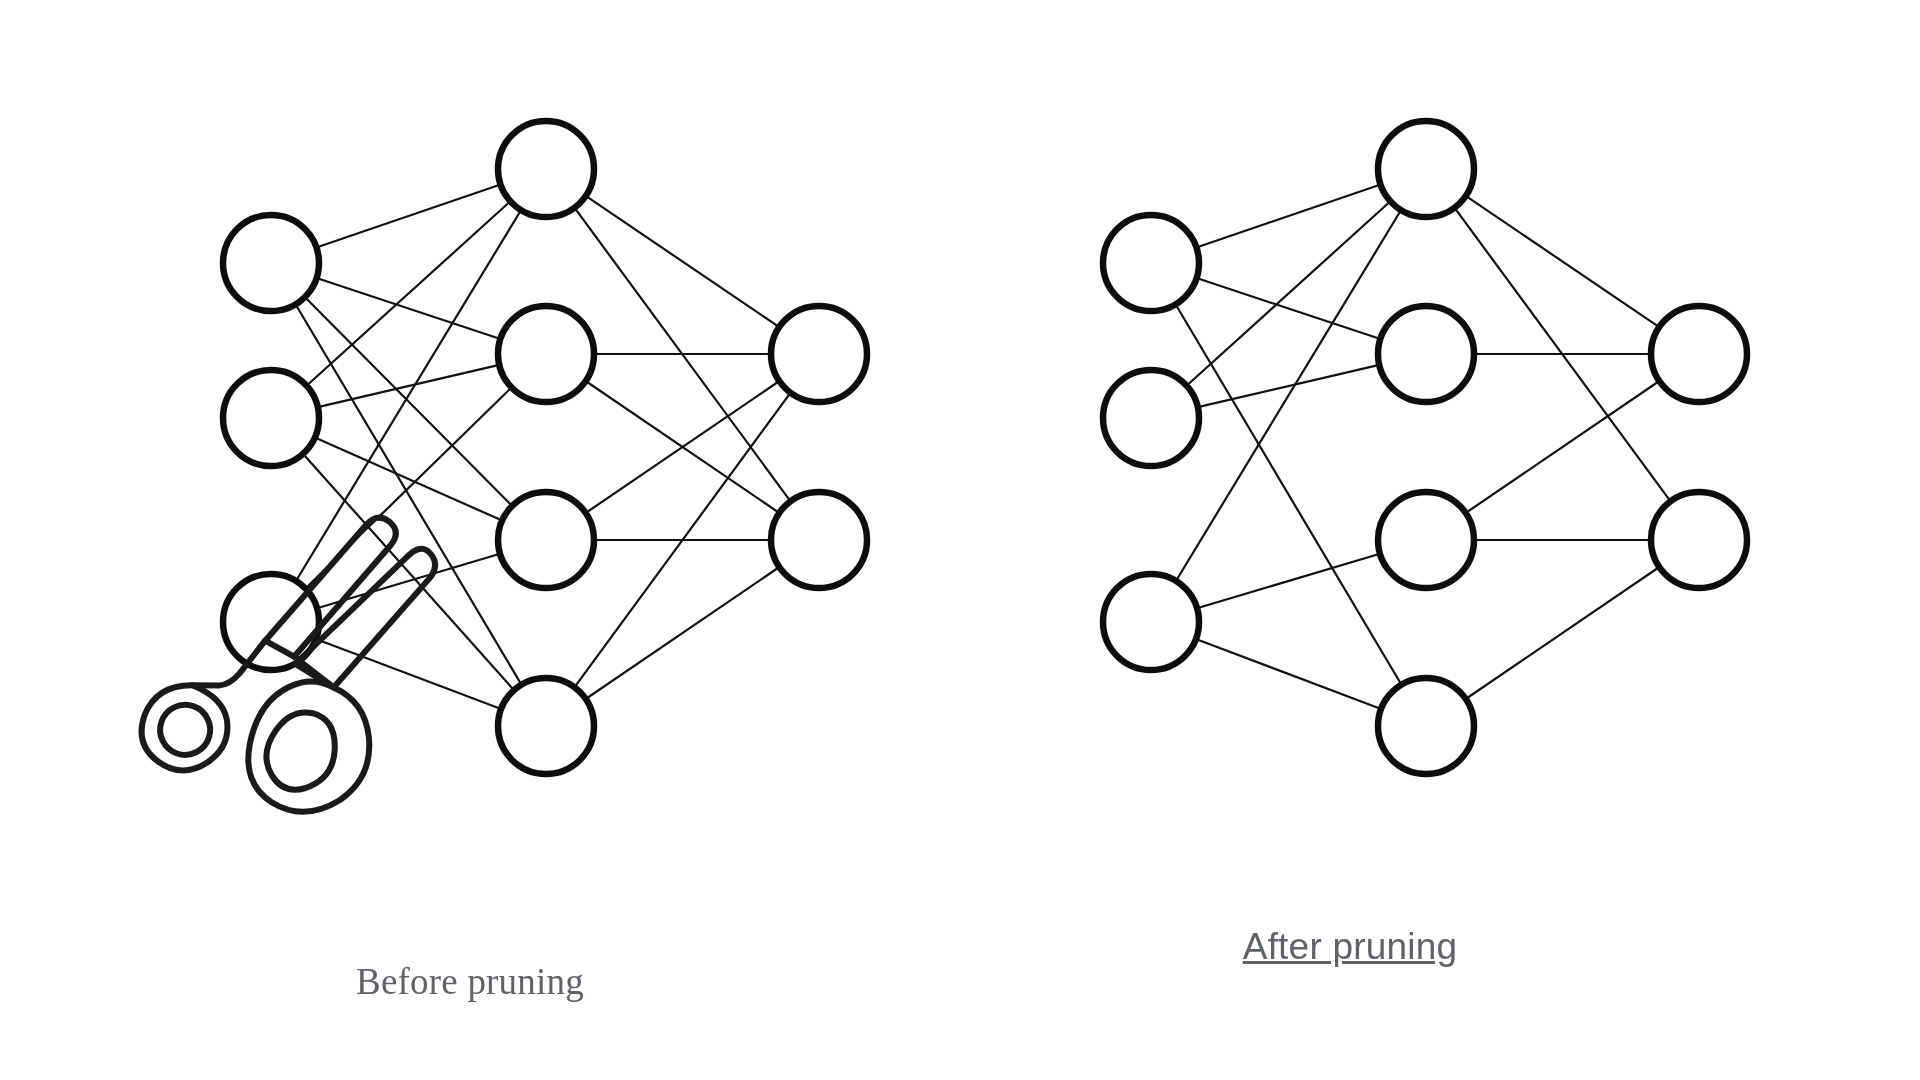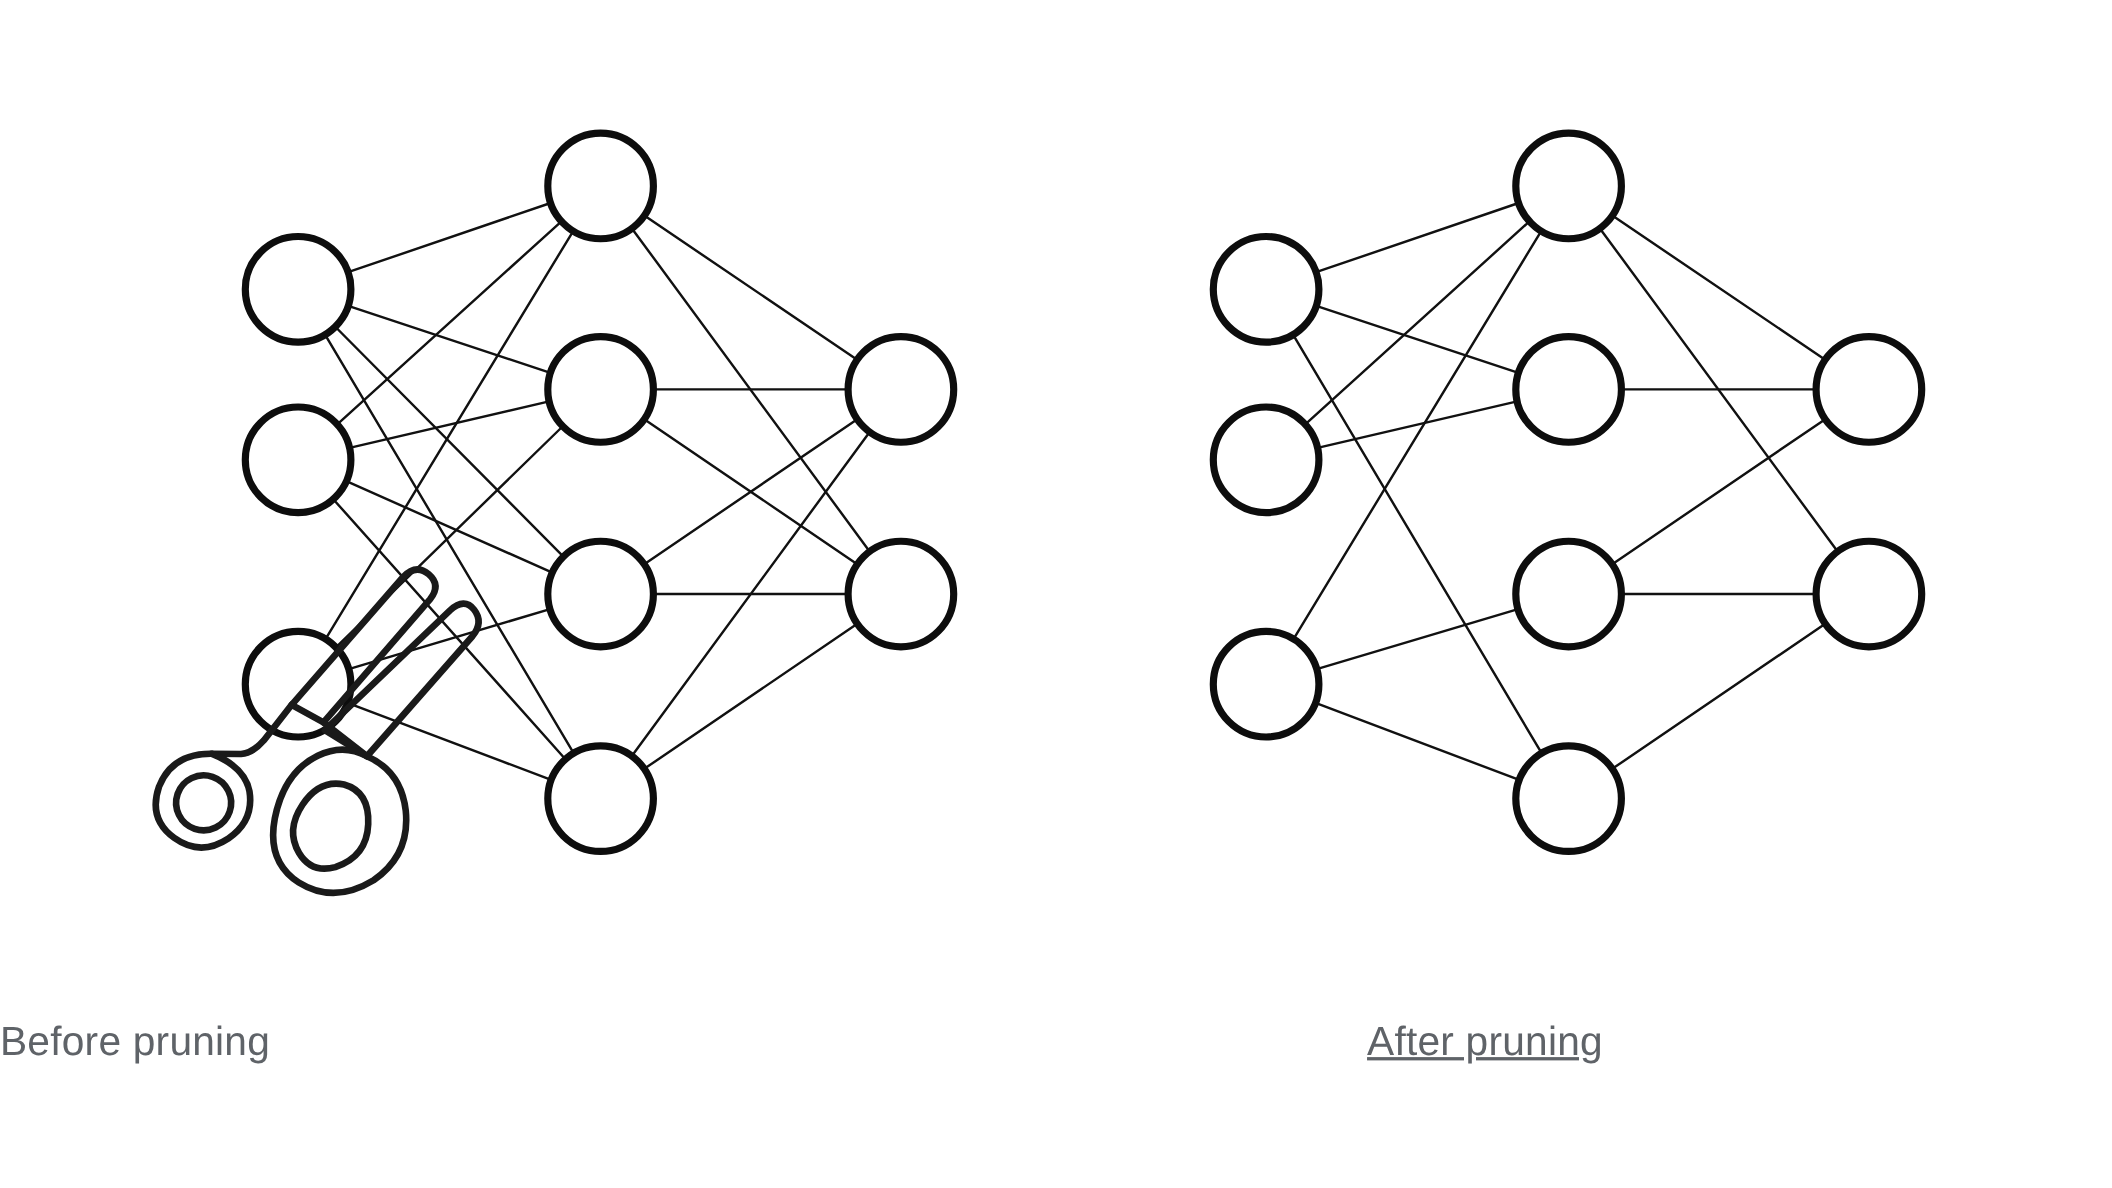--- a/index.html
+++ b/index.html
@@ -48,21 +48,21 @@
   }
   .caption {
     position: absolute;
     color: #5f6368;
     font-size: 37px;
     font-family: "Liberation Sans", sans-serif;
     letter-spacing: 0.2px;
     white-space: nowrap;
     font-weight: 400;
   }
-  #caption-before { left: 0; top: 926px; width: 940px; text-align: left; }
+  #caption-before { left: 0; top: 960px; width: 940px; text-align: center; font-family: Liberation Serif, serif; }
   #caption-after  { left: 880px; top: 926px; width: 940px; text-align: center; text-decoration: underline; }
 </style>
 </head>
 <body>
 
 <div id="stage">
 
   <svg id="diagram" viewBox="0 0 1920 1080">
     <g id="edges-before">
         <line x1="316.42" y1="247.47" x2="500.58" y2="184.53" class="edge"></line>

